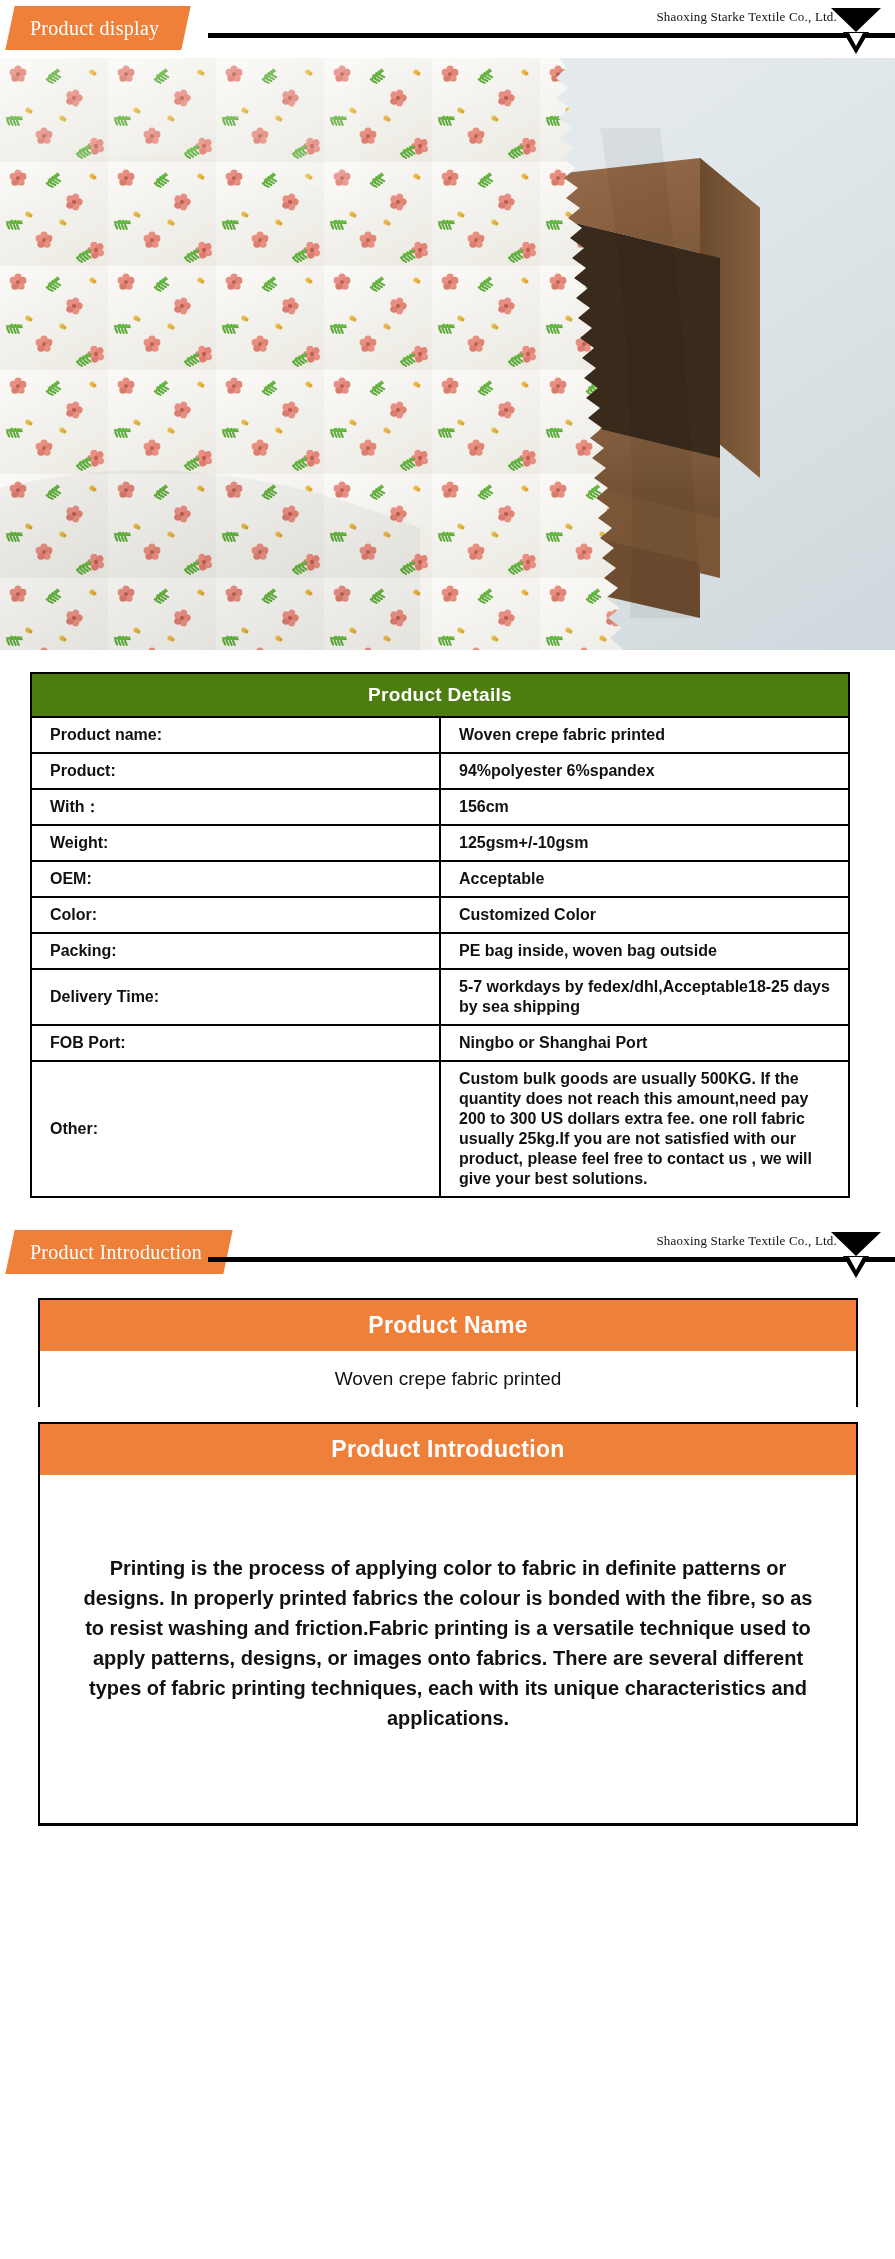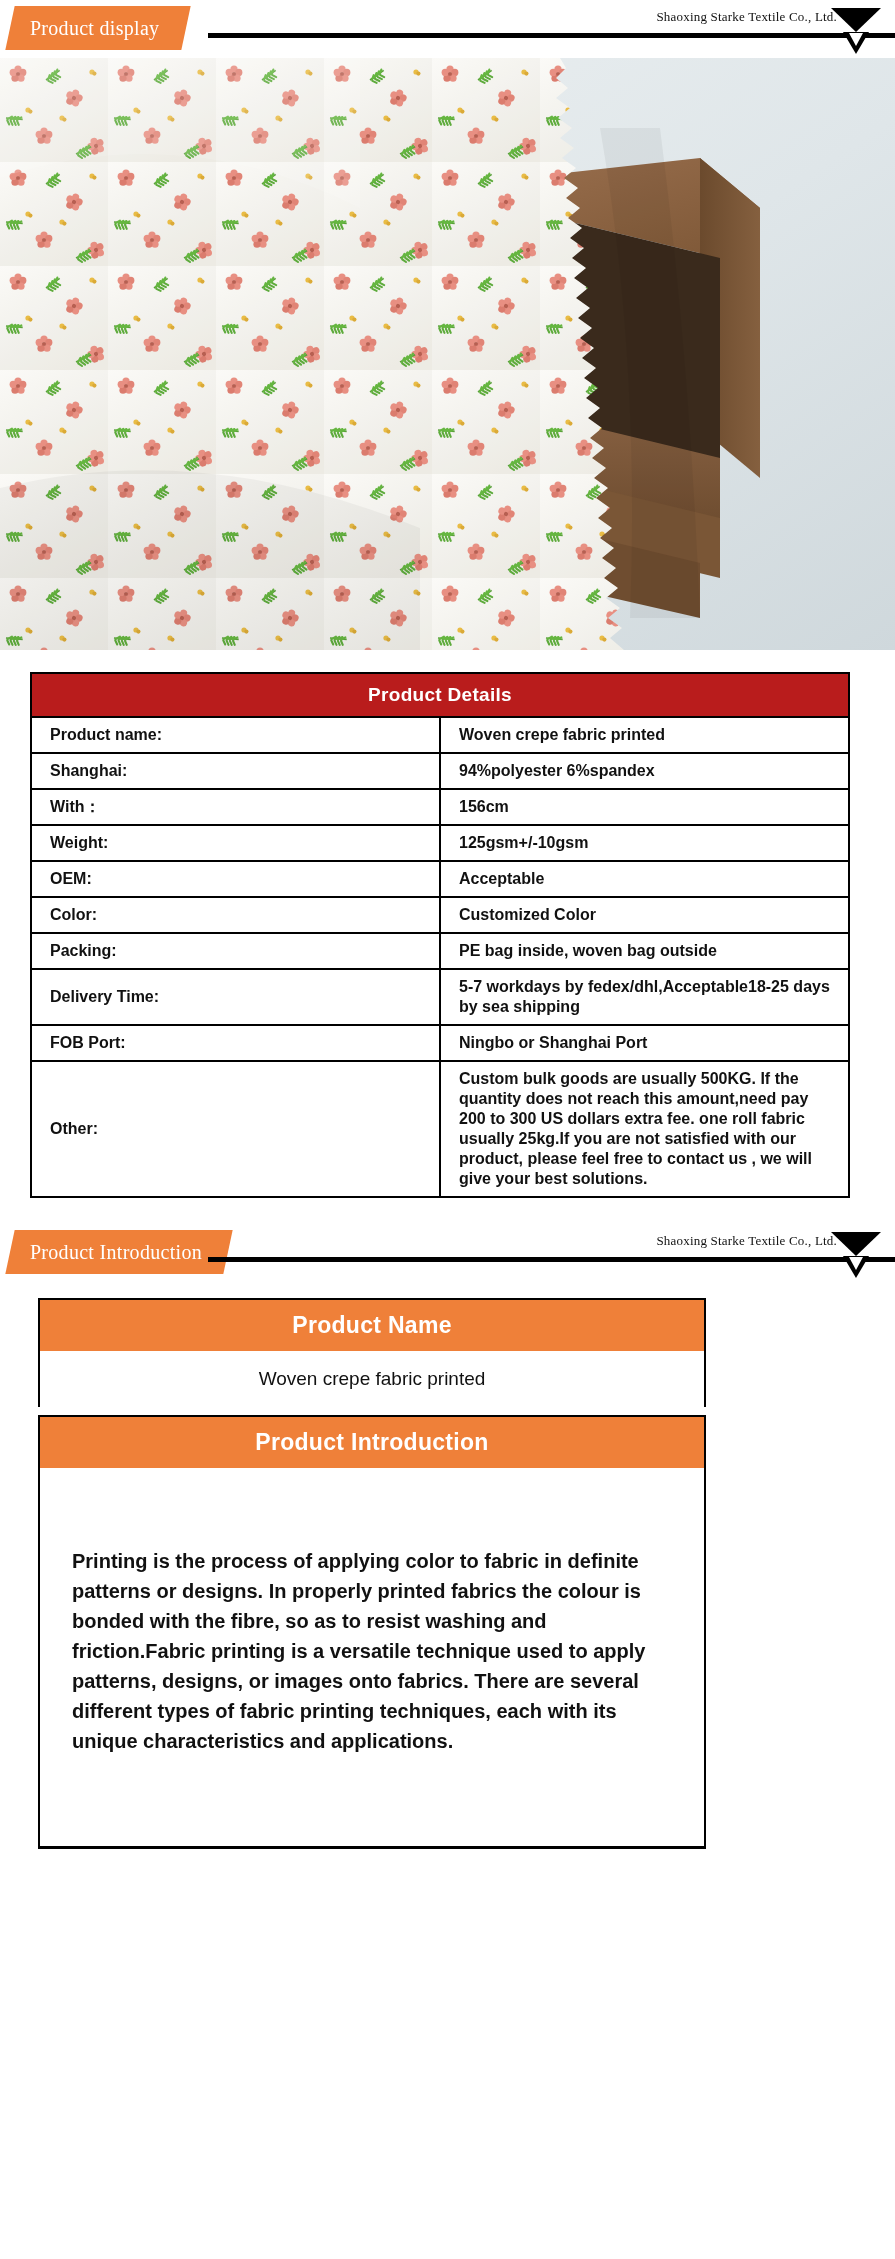--- a/index.html
+++ b/index.html
@@ -92,35 +92,35 @@
   table.details td, table.details th {
     border: 2px solid #000;
     padding: 7px 18px;
     font-size: 16px;
     font-weight: bold;
     color: #111;
     vertical-align: middle;
     line-height: 1.25;
   }
   table.details .th-main {
-    background: #b91c1c;
+    background: #4d7c0f;
     color: #ffffff;
     text-align: center;
     font-size: 19px;
     padding: 9px 0;
     letter-spacing: .3px;
   }
   table.details td.k { width: 160px; }
   .other-cell { line-height: 1.45; }
 
   
   .intro-zone { padding-top: 16px; }
   .intro-box {
-    width: 668px;
-    margin: 0 auto 8px 38px;
+    width: 820px;
+    margin: 0 auto 15px 38px;
     border: 2px solid #000;
     border-bottom: none;
   }
   .intro-box.last { border-bottom: 3px solid #000; }
   .intro-head {
     background: #ef8039;
     color: #fff;
     text-align: center;
     font-size: 23px;
     font-weight: bold;
@@ -130,21 +130,21 @@
   .intro-value {
     text-align: center;
     font-size: 19px;
     color: #111;
     padding: 17px 0;
     background: #fff;
   }
   .intro-body {
     background: #fff;
     padding: 78px 32px 90px 32px;
-    text-align: left;
+    text-align: center;
     font-size: 20px;
     font-weight: bold;
     color: #111;
     line-height: 1.5;
   }
 </style>
 </head>
 <body>
 
 <div class="page">
@@ -260,21 +260,21 @@
     <table class="details">
       <tbody>
         <tr>
           <th class="th-main" colspan="2">Product Details</th>
         </tr>
         <tr>
           <td class="k">Product name:</td>
           <td>Woven crepe fabric printed</td>
         </tr>
         <tr>
-          <td class="k">Shanghai:</td>
+          <td class="k">Product:</td>
           <td>94%polyester 6%spandex</td>
         </tr>
         <tr>
           <td class="k">With：</td>
           <td>156cm</td>
         </tr>
         <tr>
           <td class="k">Weight:</td>
           <td>125gsm+/-10gsm</td>
         </tr>

